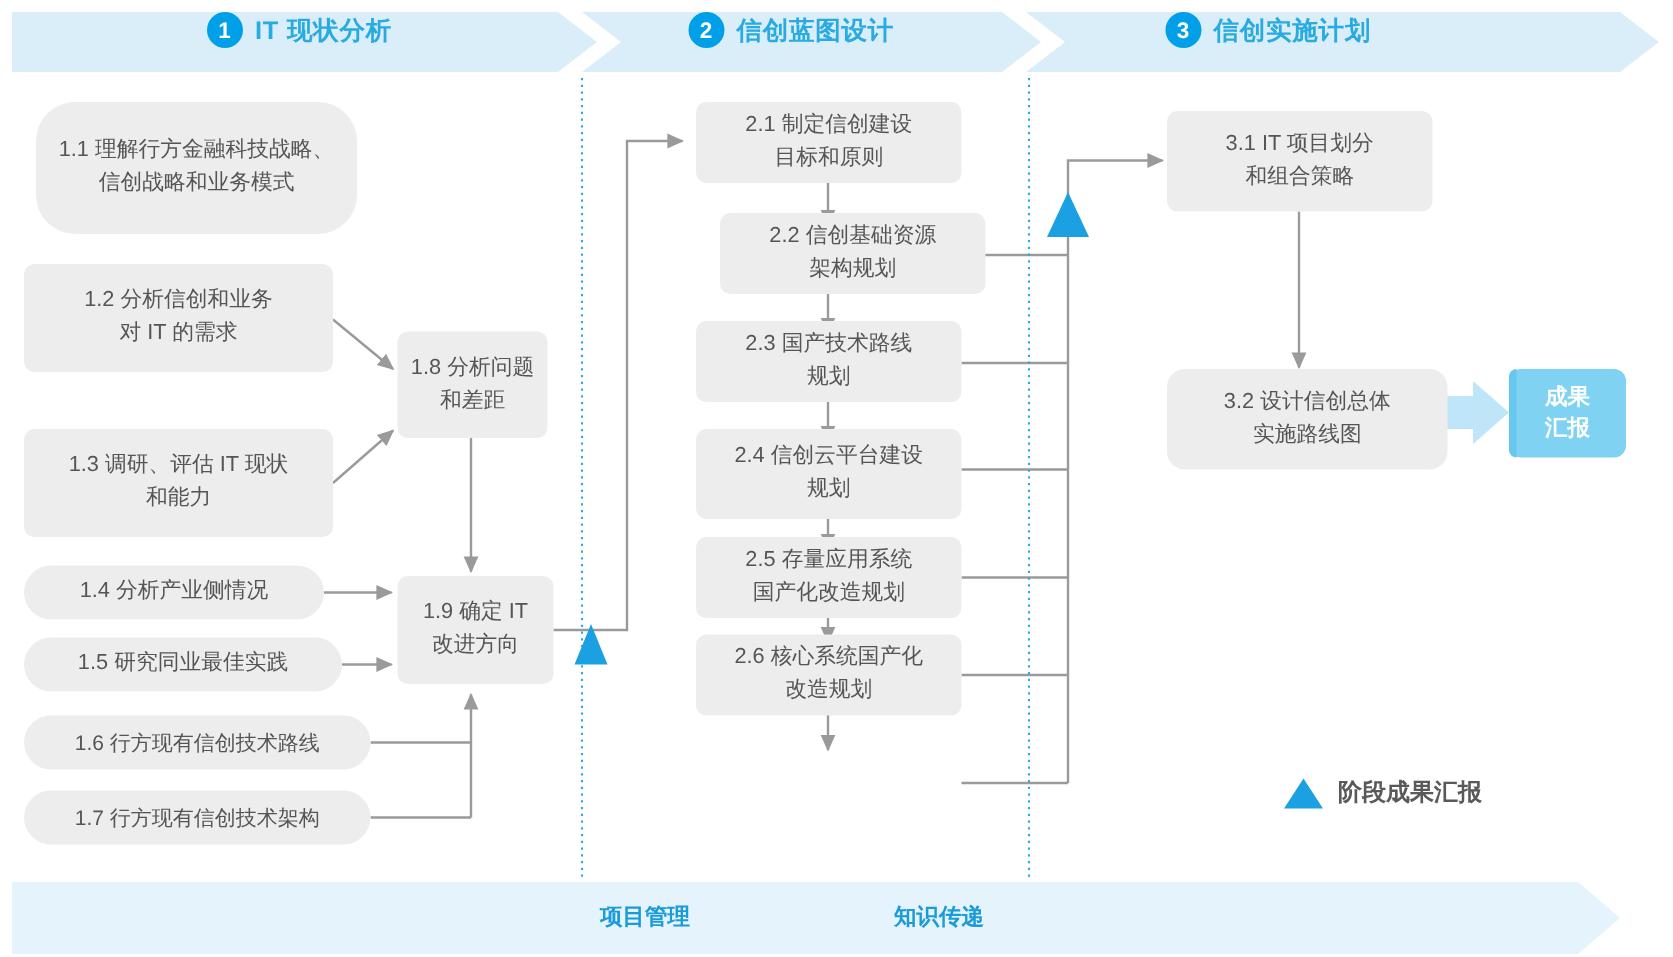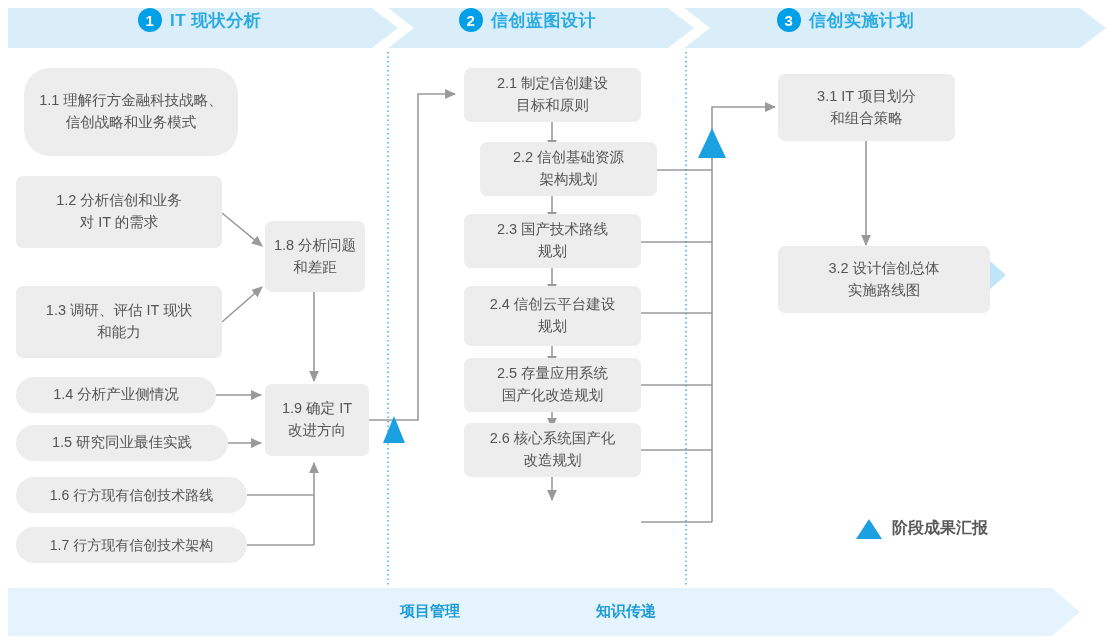--- a/index.html
+++ b/index.html
@@ -126,22 +126,26 @@
   <div class="box" style="left:265px;top:384px;width:104px;height:72px;">1.9 确定 IT<br>改进方向</div>
 
   <div class="box" style="left:464px;top:68px;width:177px;height:54px;">2.1 制定信创建设<br>目标和原则</div>
   <div class="box" style="left:464px;top:142px;width:177px;height:54px;margin-left:16px;">2.2 信创基础资源<br>架构规划</div>
   <div class="box" style="left:464px;top:214px;width:177px;height:54px;">2.3 国产技术路线<br>规划</div>
   <div class="box" style="left:464px;top:286px;width:177px;height:60px;">2.4 信创云平台建设<br>规划</div>
   <div class="box" style="left:464px;top:358px;width:177px;height:54px;">2.5 存量应用系统<br>国产化改造规划</div>
   <div class="box" style="left:464px;top:423px;width:177px;height:54px;">2.6 核心系统国产化<br>改造规划</div>
 
   <div class="box" style="left:778px;top:74px;width:177px;height:67px;">3.1 IT 项目划分<br>和组合策略</div>
-  <div class="box" style="left:778px;top:246px;width:212px;height:67px;">3.2 设计信创总体<br>实施路线图</div>
+  <div class="box" style="left:778px;top:246px;width:187px;height:67px;border-radius:12px;">3.2 设计信创总体<br>实施路线图</div>
 
+  <div class="result-box" style="left:1006px;top:246px;width:78px;height:59px;">
+    <span class="edge"></span>
+    <span>成果<br>汇报</span>
+  </div>
 
   <div class="legend" style="left:856px;top:518px;">
     <span class="tri"></span>
     <span>阶段成果汇报</span>
   </div>
 
   <svg class="layer">
     <path d="M8,588 L1052,588 L1080,612 L1052,636 L8,636 Z" fill="#E4F3FC"></path>
   </svg>
   <div class="footer-label" style="left:400px;top:602px;">项目管理</div>

